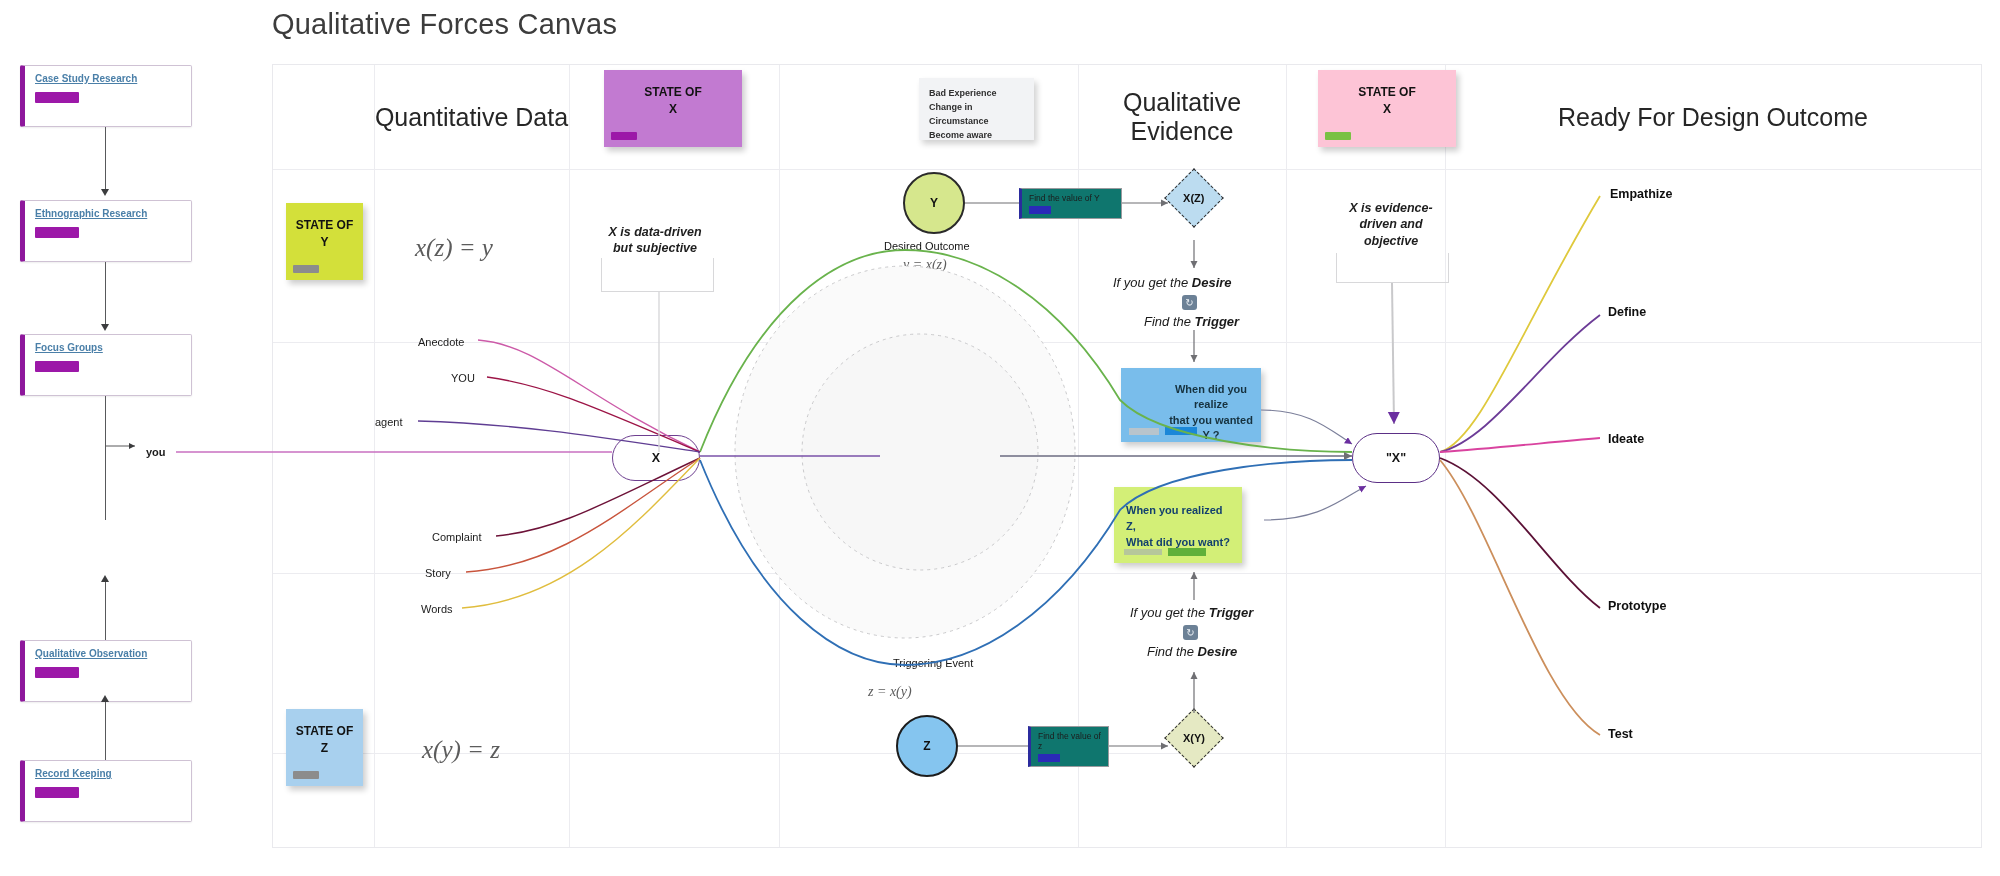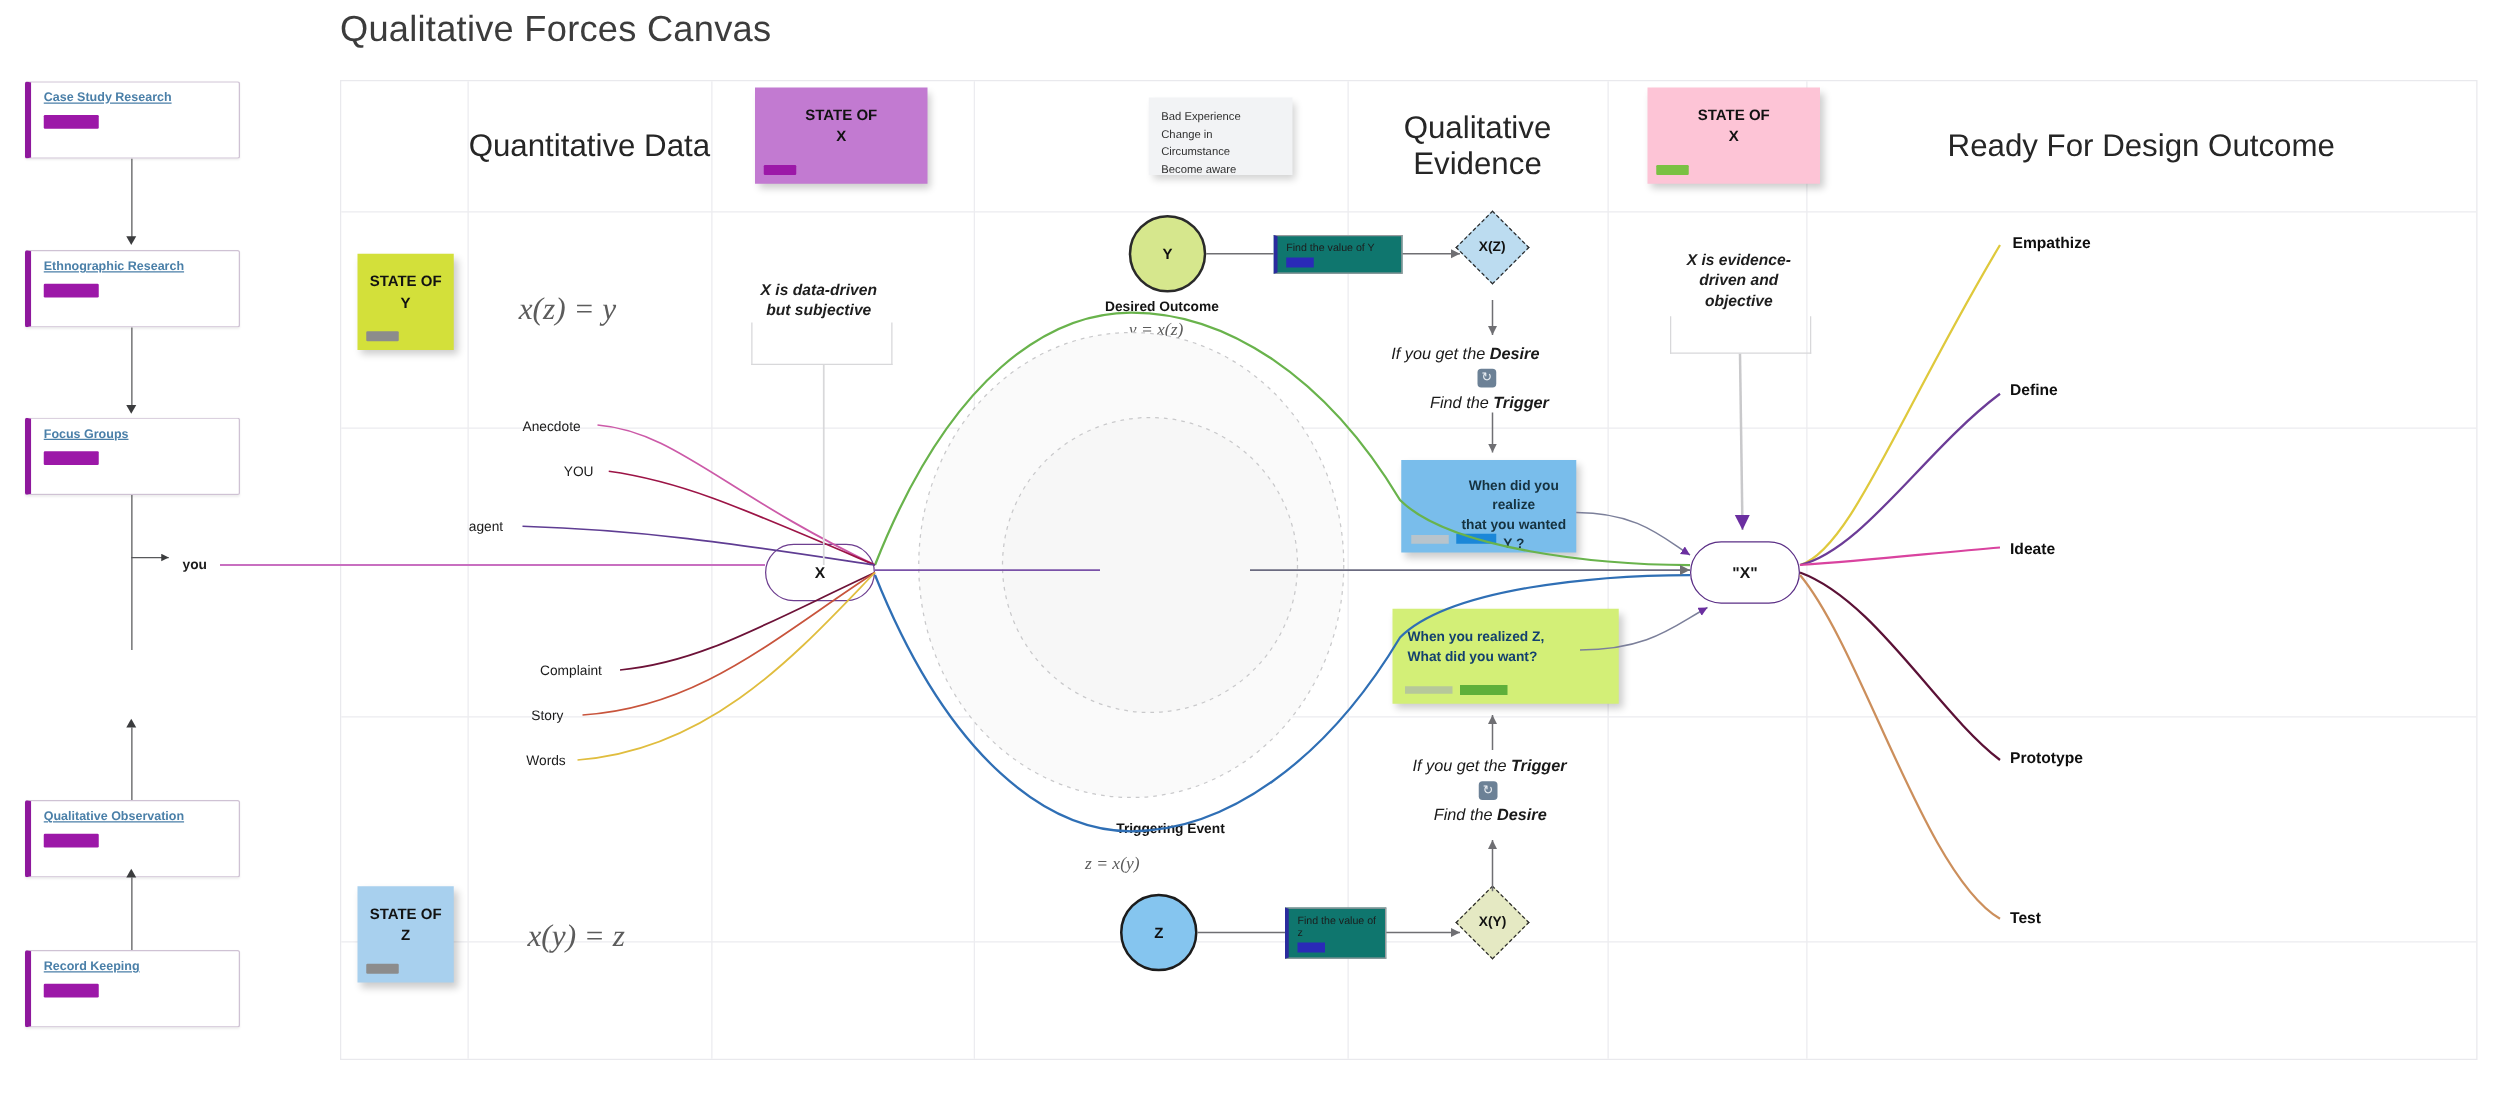--- a/index.html
+++ b/index.html
@@ -76,21 +76,21 @@
   }
   .sticky .st-chip {
     position: absolute; left: 7px; bottom: 7px;
     width: 26px; height: 8px; border-radius: 1px;
   }
   .sticky.big { font-size: 12px; }
 
   .note-white {
     position: absolute;
     background: #f2f3f5; box-shadow: 3px 4px 6px rgba(0,0,0,.18);
-    font-size: 9px; color: #2f2f2f; font-weight: normal;
+    font-size: 9px; color: #2f2f2f; font-weight: bold;
     text-align: left; line-height: 1.55; padding: 9px 10px;
   }
 
   
   .formula {
     position: absolute; font-family: "Liberation Serif", serif;
     font-style: italic; color: #5c5c5c;
   }
   .formula.lg { font-size: 25px; }
   .formula.sm { font-size: 14px; }
@@ -142,21 +142,21 @@
   }
   .ital-label b { font-weight: bold; font-style: italic; }
 
   .sync-icon {
     position: absolute; width: 15px; height: 15px; border-radius: 3px;
     background: #6c8196; display: flex; align-items: center; justify-content: center;
     color: #e9eef3; font-size: 10px; line-height: 1;
   }
 
   .flow-label {
-    position: absolute; font-size: 11px; font-weight: bold; color: #141414;
+    position: absolute; font-size: 11px; font-weight: normal; color: #141414;
     white-space: nowrap;
   }
   .branch-label {
     position: absolute; font-size: 11px; color: #1b1b1b; white-space: nowrap;
   }
   .dt-label {
     position: absolute; font-size: 12.5px; font-weight: bold; color: #0f0f0f;
     white-space: nowrap;
   }
 
@@ -316,21 +316,21 @@
 
   <div style="position:absolute; left:1121px; top:368px; width:140px; height:74px; background:#79bdeb; box-shadow:3px 4px 6px rgba(0,0,0,.20);">
     <div style="padding:14px 8px 0 10px; font-size:11px; font-weight:bold; color:#16323f; line-height:1.4; text-align:center;margin-left:38px;">
       <span>When did you realize</span><br>
       <span>that you wanted Y ?</span>
     </div>
     <span style="position:absolute; left:8px; bottom:7px; width:30px; height:7px; background:#b8c4cc;"></span>
     <span style="position:absolute; left:44px; bottom:7px; width:32px; height:8px; background:#1b87d8;"></span>
   </div>
 
-  <div style="position:absolute; left:1114px; top:487px; width:181px; height:76px; background:#d3ef77; box-shadow:3px 4px 6px rgba(0,0,0,.20);">
+  <div style="position:absolute; left:1114px; top:487px; width:128px; height:76px; background:#d3ef77; box-shadow:3px 4px 6px rgba(0,0,0,.20);">
     <div style="padding:16px 8px 0 12px; font-size:11px; font-weight:bold; color:#13406e; line-height:1.45; text-align:left;">
       <span>When you realized Z,</span><br>
       <span>What did you want?</span>
     </div>
     <span style="position:absolute; left:10px; bottom:8px; width:38px; height:6px; background:#b6c79a;"></span>
     <span style="position:absolute; left:54px; bottom:7px; width:38px; height:8px; background:#5fb03a;"></span>
   </div>
 
   <div class="flow-label" style="left:884px; top:240px">Desired Outcome</div>
   <div class="formula sm" style="left:903px; top:257px">y = x(z)</div>

